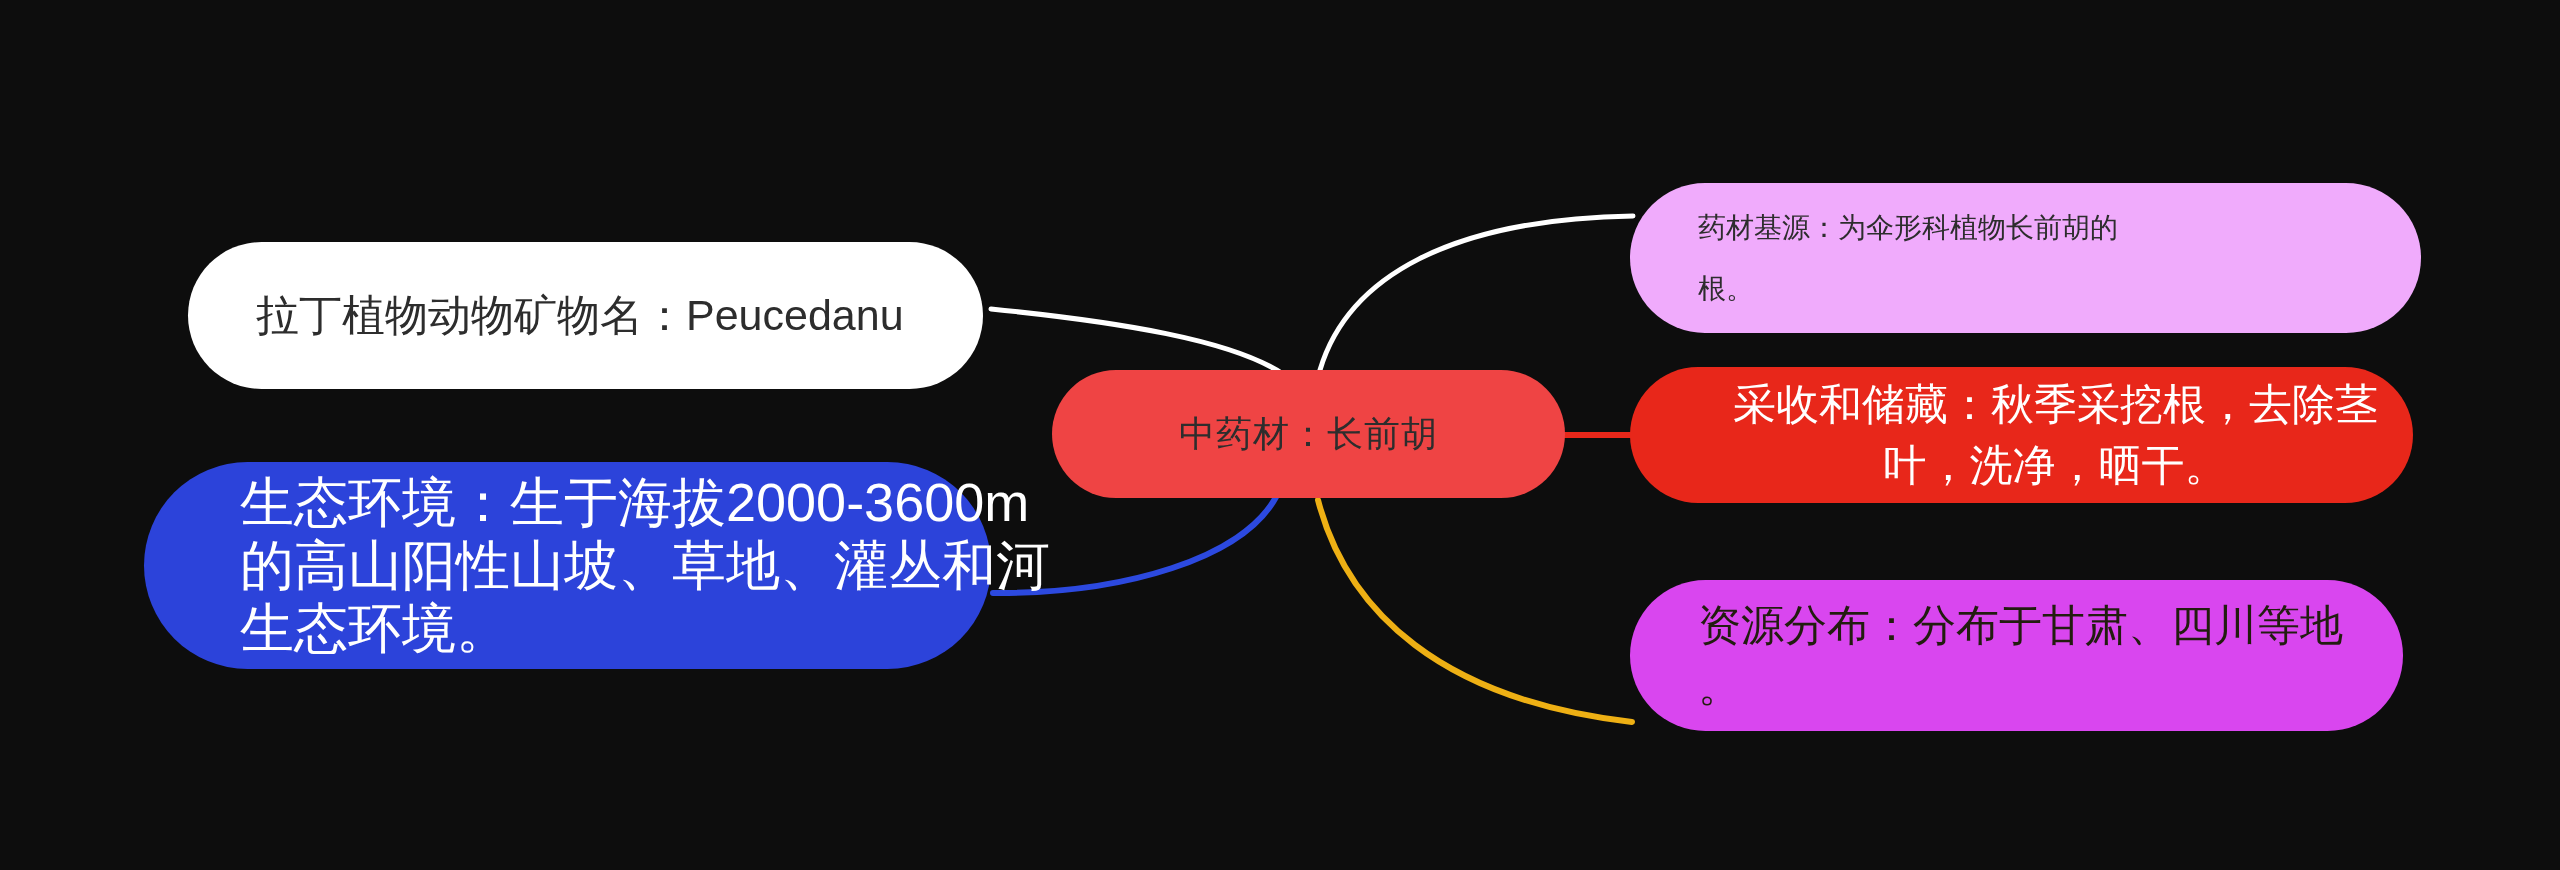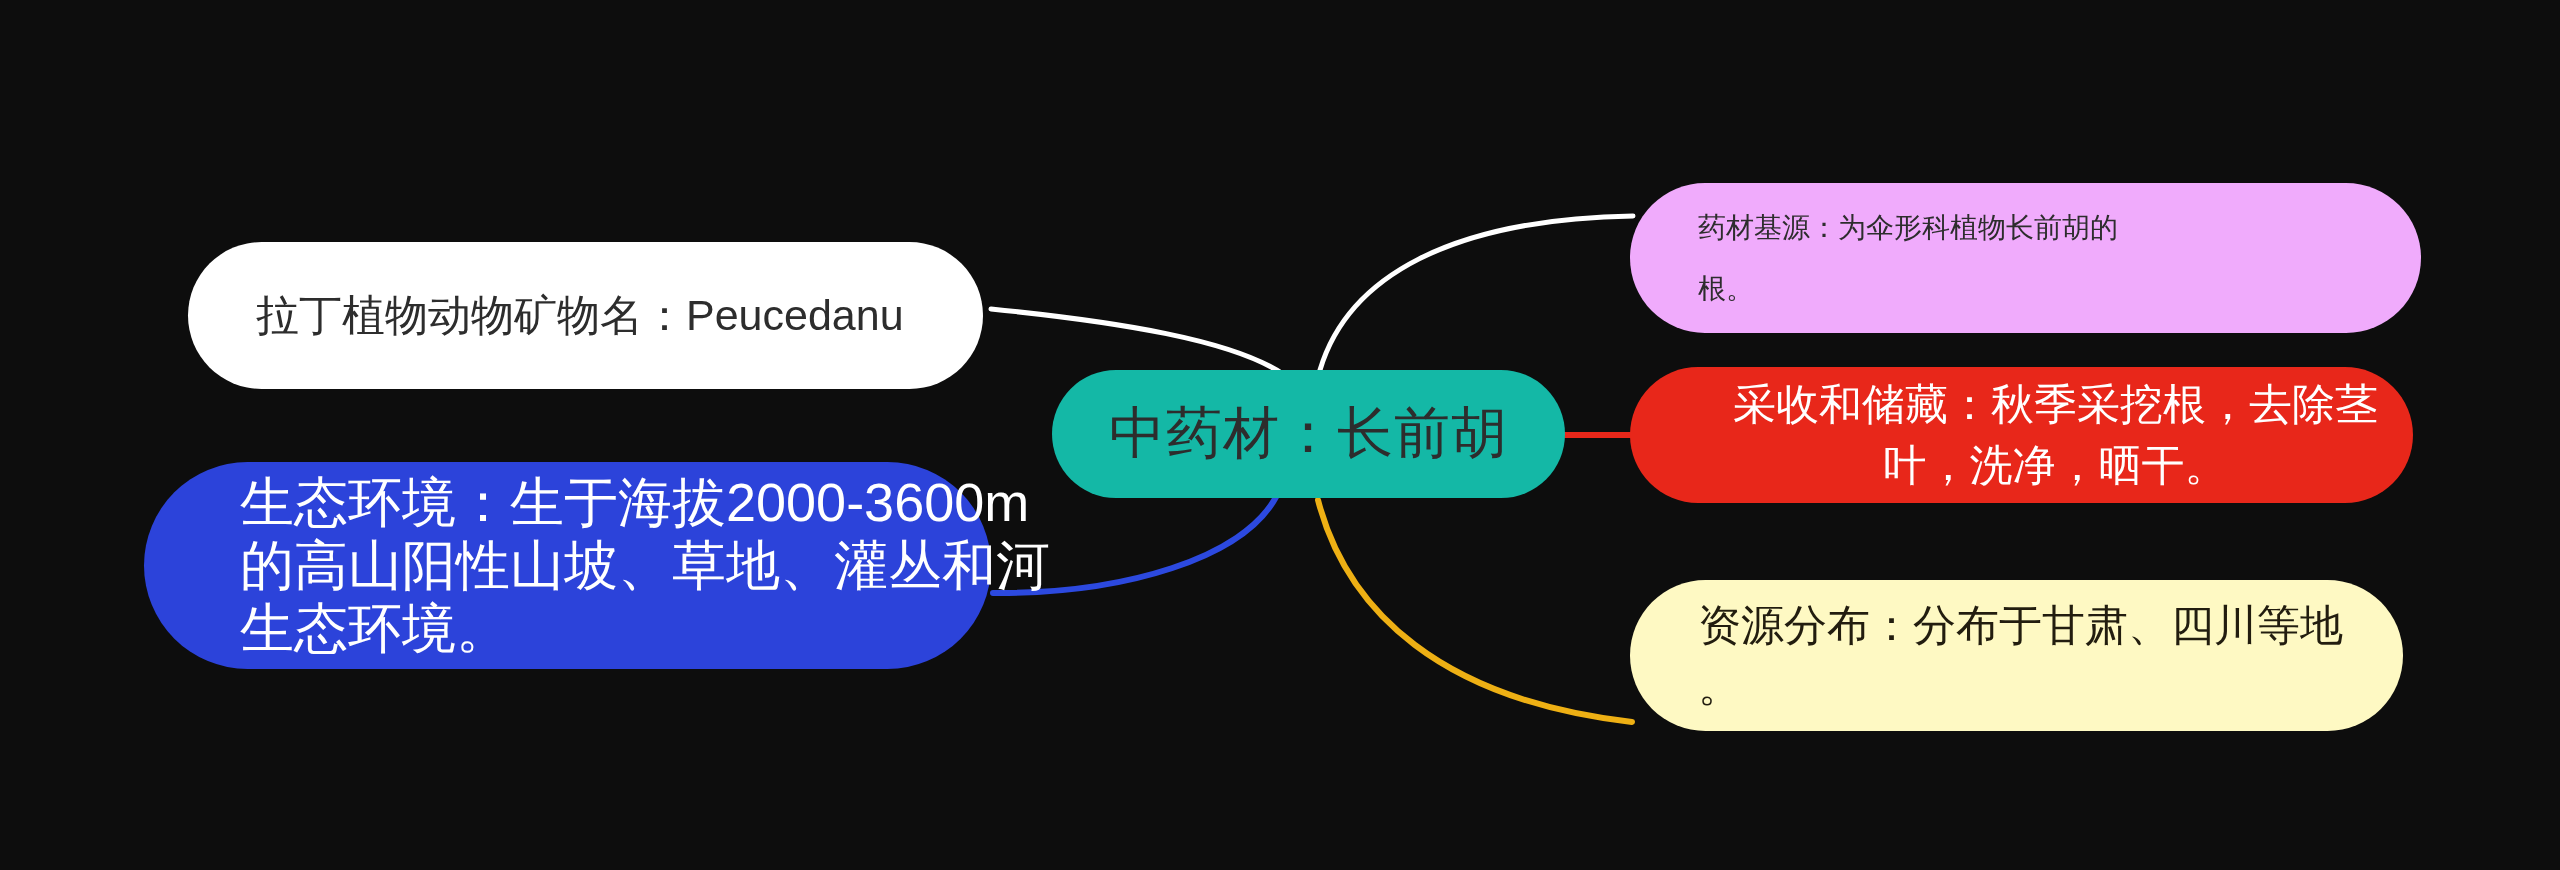--- a/index.html
+++ b/index.html
@@ -34,23 +34,23 @@
   .node .line {
     display: block;
     white-space: nowrap;
   }
   .node-root {
     left: 1052px;
     top: 370px;
     width: 513px;
     height: 128px;
     border-radius: 64px;
-    background: #14b8a6;
+    background: #ef4444;
     color: #2d2d2d;
-    font-size: 56px;
+    font-size: 36px;
     align-items: center;
     letter-spacing: 1px;
   }
   .node-latin-name {
     left: 188px;
     top: 242px;
     width: 795px;
     height: 147px;
     border-radius: 74px;
     background: #ffffff;
@@ -99,21 +99,21 @@
     line-height: 61px;
     padding-left: 68px;
     align-items: center;
   }
   .node-distribution {
     left: 1630px;
     top: 580px;
     width: 773px;
     height: 151px;
     border-radius: 76px;
-    background: #fef9c3;
+    background: #d946ef;
     color: #221d0f;
     font-size: 43px;
     line-height: 61px;
     padding-left: 68px;
     align-items: flex-start;
   }
 </style>
 </head>
 <body>
 

